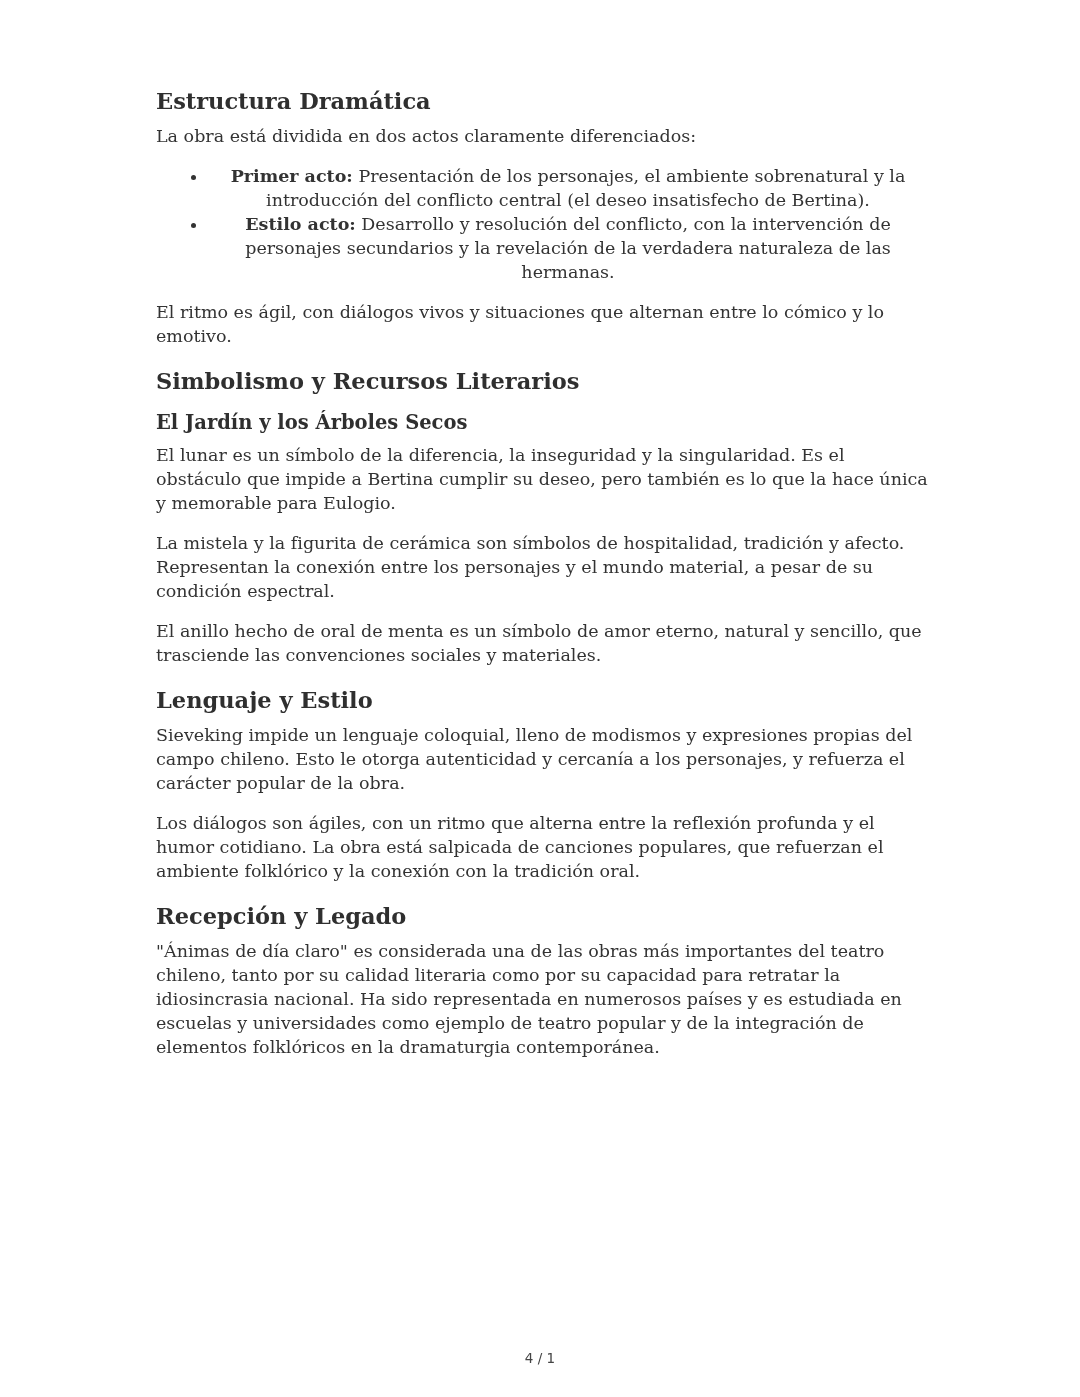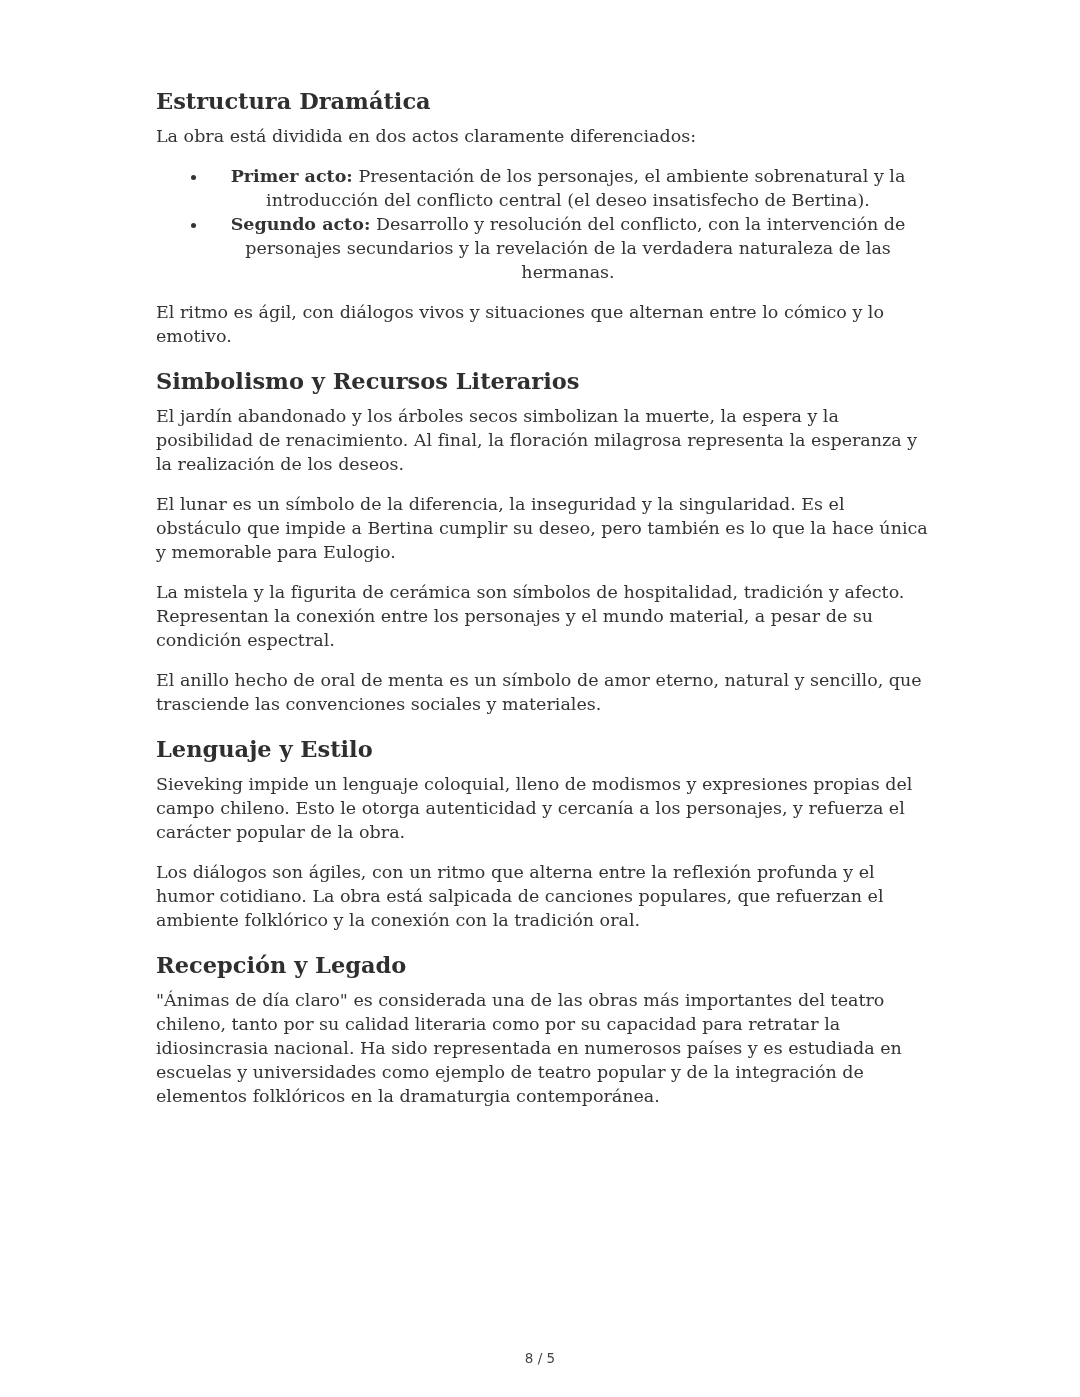--- a/index.html
+++ b/index.html
@@ -74,38 +74,38 @@
 
 <div class="page">
   <div class="content">
 
     <h2>Estructura Dramática</h2>
 
     <p>La obra está dividida en dos actos claramente diferenciados:</p>
 
     <ul>
       <li><span class="lead">Primer acto:</span><span> Presentación de los personajes, el ambiente sobrenatural y la introducción del conflicto central (el deseo insatisfecho de Bertina).</span></li>
-      <li><span class="lead">Segundo acto:</span><span> Desarrollo y resolución del conflicto, con la intervención de personajes secundarios y la revelación de la verdadera naturaleza de las hermanas.</span></li>
+      <li><span class="lead">Estilo acto:</span><span> Desarrollo y resolución del conflicto, con la intervención de personajes secundarios y la revelación de la verdadera naturaleza de las hermanas.</span></li>
     </ul>
 
     <p>El ritmo es ágil, con diálogos vivos y situaciones que alternan entre lo cómico y lo emotivo.</p>
 
     <h2>Simbolismo y Recursos Literarios</h2>
 
-    <p>El jardín abandonado y los árboles secos simbolizan la muerte, la espera y la posibilidad de renacimiento. Al final, la floración milagrosa representa la esperanza y la realización de los deseos.</p>
+    <h3>El Jardín y los Árboles Secos</h3>
 
     <p>El lunar es un símbolo de la diferencia, la inseguridad y la singularidad. Es el obstáculo que impide a Bertina cumplir su deseo, pero también es lo que la hace única y memorable para Eulogio.</p>
 
     <p>La mistela y la figurita de cerámica son símbolos de hospitalidad, tradición y afecto. Representan la conexión entre los personajes y el mundo material, a pesar de su condición espectral.</p>
 
     <p>El anillo hecho de oral de menta es un símbolo de amor eterno, natural y sencillo, que trasciende las convenciones sociales y materiales.</p>
 
     <h2>Lenguaje y Estilo</h2>
     <p>Sieveking impide un lenguaje coloquial, lleno de modismos y expresiones propias del campo chileno. Esto le otorga autenticidad y cercanía a los personajes, y refuerza el carácter popular de la obra.</p>
     <p>Los diálogos son ágiles, con un ritmo que alterna entre la reflexión profunda y el humor cotidiano. La obra está salpicada de canciones populares, que refuerzan el ambiente folklórico y la conexión con la tradición oral.</p>
 
     <h2>Recepción y Legado</h2>
     <p>"Ánimas de día claro" es considerada una de las obras más importantes del teatro chileno, tanto por su calidad literaria como por su capacidad para retratar la idiosincrasia nacional. Ha sido representada en numerosos países y es estudiada en escuelas y universidades como ejemplo de teatro popular y de la integración de elementos folklóricos en la dramaturgia contemporánea.</p>
 
   </div>
 
-  <div class="footer">8 / 5</div>
+  <div class="footer">4 / 1</div>
 </div>
 
 </body></html>

